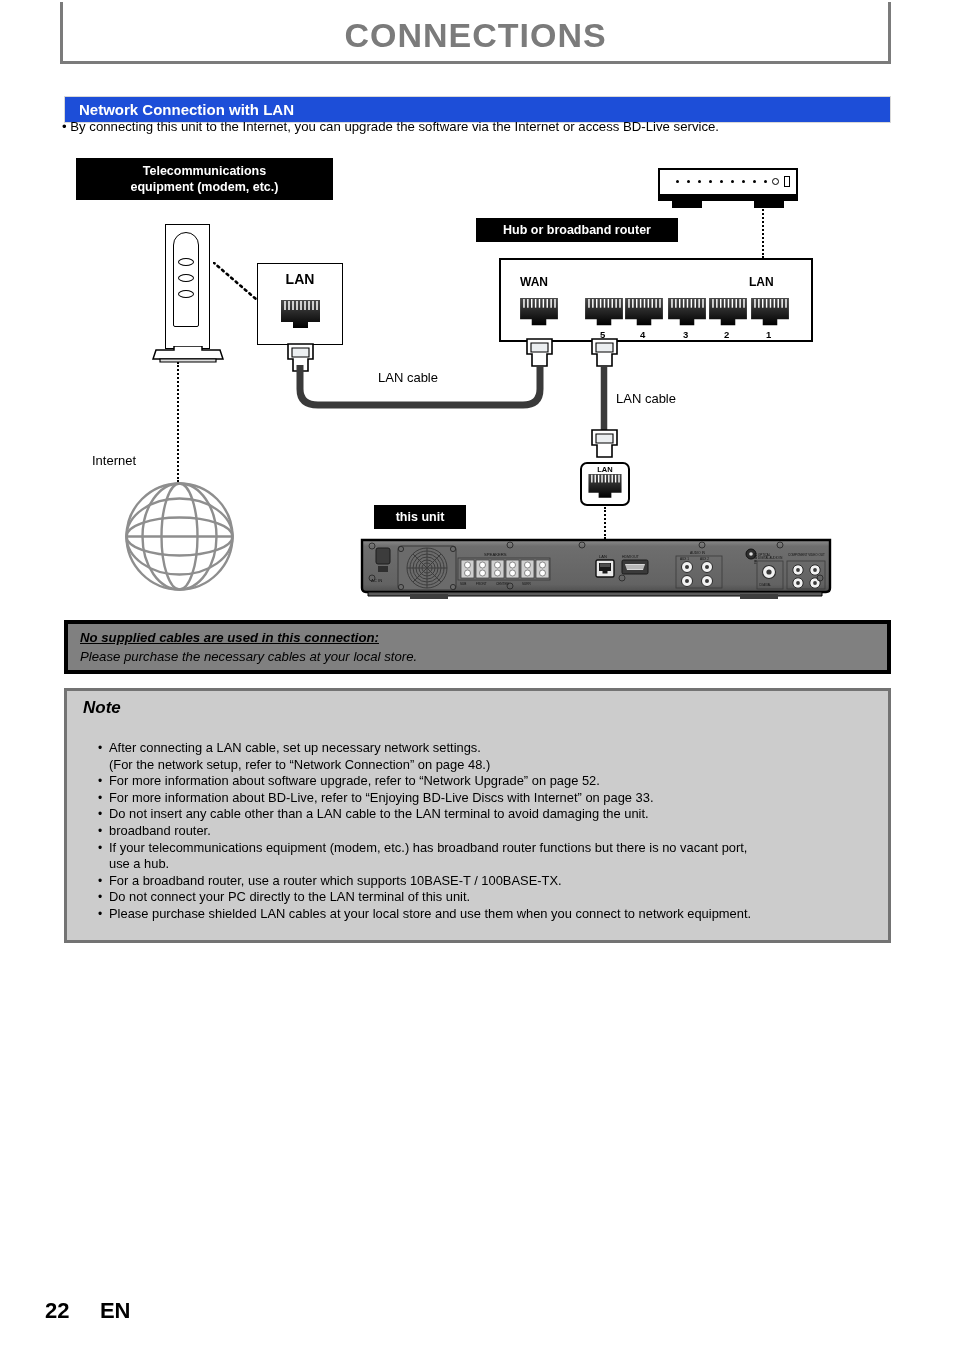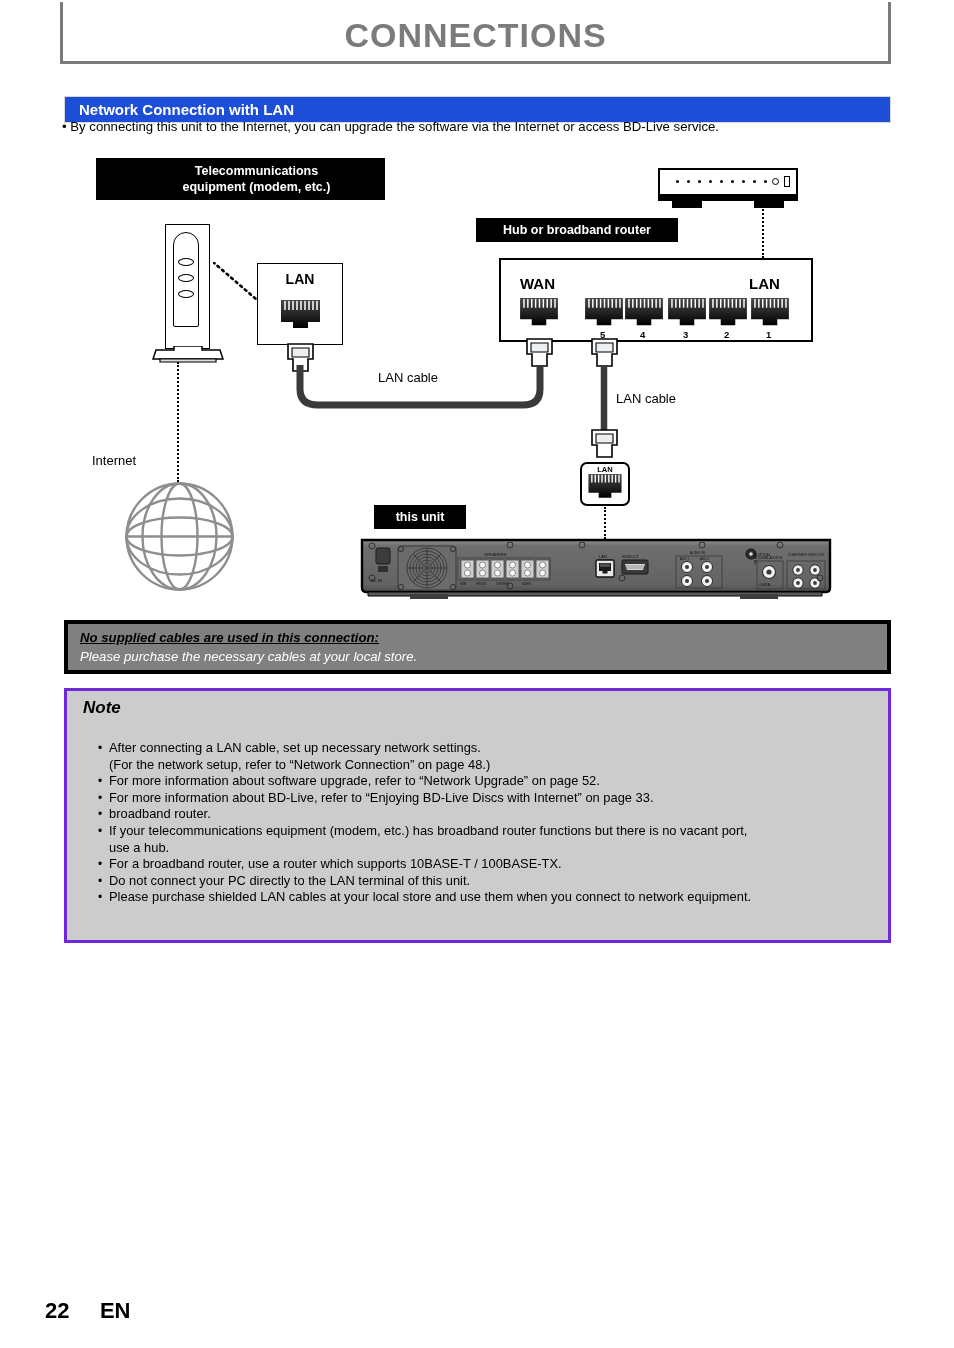--- a/index.html
+++ b/index.html
@@ -84,21 +84,21 @@
 
   
   .router{
     position:absolute;left:499px;top:108px;width:314px;height:62px;
     border:2.2px solid #000;background:#fff;box-sizing:border-box;
   }
   .router-cap{
     position:absolute;left:499px;top:168px;width:314px;height:24px;
     border:2.2px solid #000;border-top:none;background:#fff;box-sizing:border-box;
   }
-  .rt-lbl{position:absolute;font-weight:bold;font-size:15px;}
+  .rt-lbl{position:absolute;font-weight:bold;font-size:12px;}
   .rt-num{position:absolute;font-weight:bold;font-size:9.5px;}
 
   
   .onu{
     position:absolute;left:658px;top:18px;width:140px;height:28px;
     border:2.2px solid #000;background:#fff;box-sizing:border-box;
   }
   .onu-strip{
     position:absolute;left:658px;top:44px;width:140px;height:7px;background:#000;
   }
@@ -133,27 +133,27 @@
   
   .notice{
     position:absolute;left:64px;top:620px;width:827px;height:54px;
     background:#808080;border:4px solid #000;box-sizing:border-box;font-style:italic;
   }
   .notice-t1{
     position:absolute;left:12px;top:6px;font-size:13.2px;font-weight:bold;color:#000;
     text-decoration:underline;
   }
   .notice-t2{
-    position:absolute;left:12px;top:25px;font-size:13.2px;color:#ffffff;
+    position:absolute;left:12px;top:25px;font-size:13.2px;color:#000000;
   }
 
   
   .notebox{
     position:absolute;left:64px;top:688px;width:827px;height:255px;
-    background:#cccccc;border:3px solid #6d28d9;box-sizing:border-box;
+    background:#cccccc;border:3px solid #737373;box-sizing:border-box;
   }
   .note-title{
     position:absolute;left:16px;top:7px;font-size:17px;font-weight:bold;font-style:italic;
   }
   .note-list{
     position:absolute;left:14px;top:33px;width:800px;
     margin:16px;padding:0;list-style:none;
   }
   .note-list li{
     font-size:12.9px;line-height:16.6px;padding-left:12px;position:relative;
@@ -178,21 +178,21 @@
   <div class="hdr-title">CONNECTIONS</div>
 
   <div class="sect-bar">
     <span>Network Connection with LAN</span>
   </div>
 
   <div class="intro">• By connecting this unit to the Internet, you can upgrade the software via the Internet or access BD-Live service.</div>
 
   <div class="diagram">
 
-    <div class="blk-label" style="left:96px;top:8px;width:257px;height:42px;padding-left:32px;">
+    <div class="blk-label" style="left:76px;top:8px;width:257px;height:42px;">
       <div>
         <div>Telecommunications</div>
         <div>equipment (modem, etc.)</div>
       </div>
     </div>
 
     <div class="modem-body"></div>
     <div class="modem-slot"></div>
     <div class="modem-led" style="top:108px;"></div>
     <div class="modem-led" style="top:124px;"></div>
@@ -634,20 +634,21 @@
     <div class="notice-t1">No supplied cables are used in this connection:</div>
     <div class="notice-t2">Please purchase the necessary cables at your local store.</div>
   </div>
 
   <div class="notebox">
     <div class="note-title">Note</div>
     <ul class="note-list" id="note-list">
         <li><span>After connecting a LAN cable, set up necessary network settings.</span><span class="cont">(For the network setup, refer to “Network Connection” on page 48.)</span></li>
         <li><span>For more information about software upgrade, refer to “Network Upgrade” on page 52.</span></li>
         <li><span>For more information about BD-Live, refer to “Enjoying BD-Live Discs with Internet” on page 33.</span></li>
+        <li><span>Do not insert any cable other than a LAN cable to the LAN terminal to avoid damaging the unit.</span></li>
         <li><span class="cont">broadband router.</span></li>
         <li><span>If your telecommunications equipment (modem, etc.) has broadband router functions but there is no vacant port,</span><span class="cont">use a hub.</span></li>
         <li><span>For a broadband router, use a router which supports 10BASE-T / 100BASE-TX.</span></li>
         <li><span>Do not connect your PC directly to the LAN terminal of this unit.</span></li>
         <li><span>Please purchase shielded LAN cables at your local store and use them when you connect to network equipment.</span></li>
       </ul>
   </div>
 
   <div class="footer">
     <span class="pg-num">22</span>

